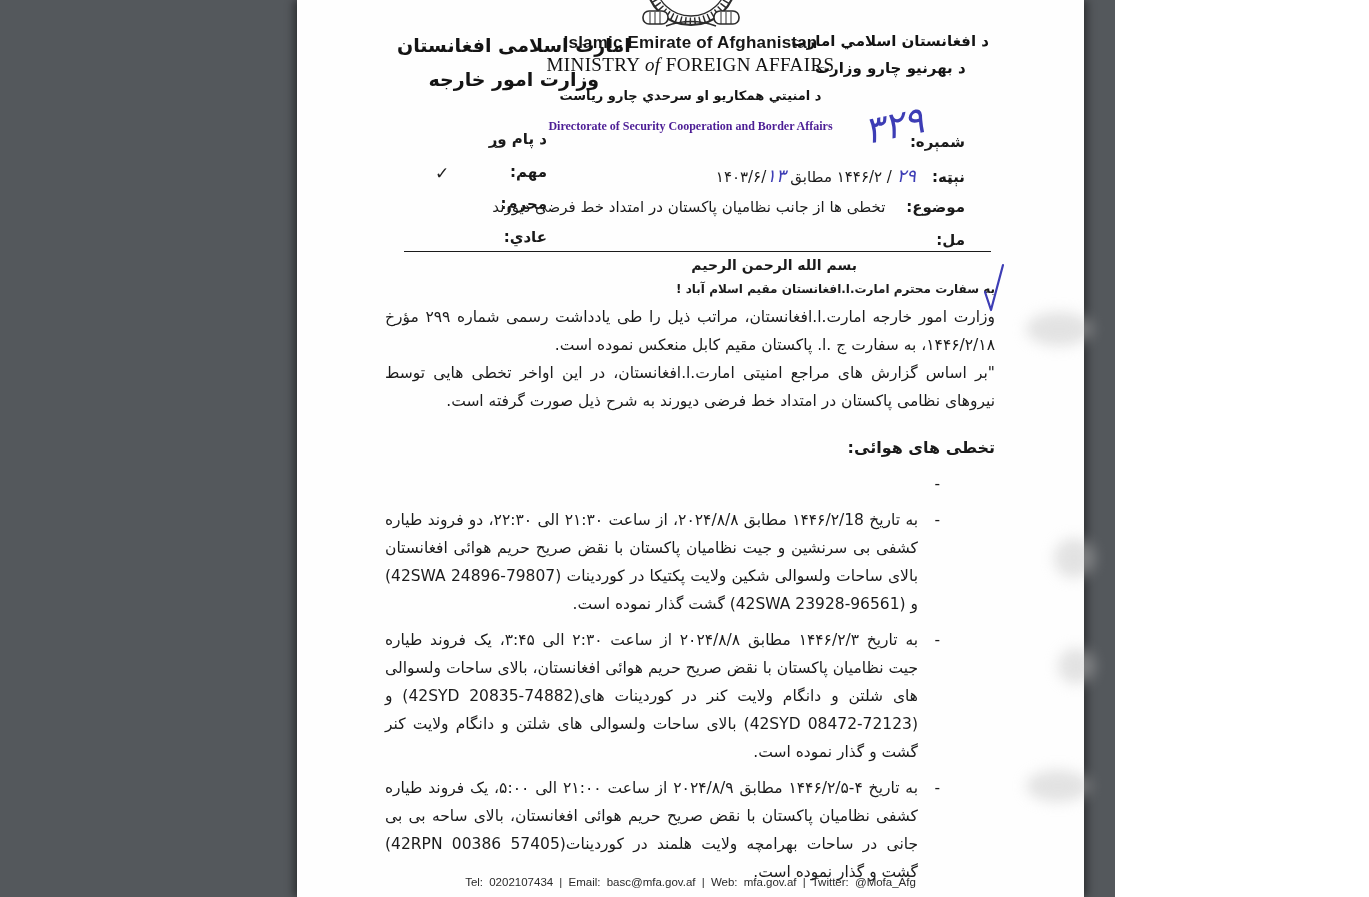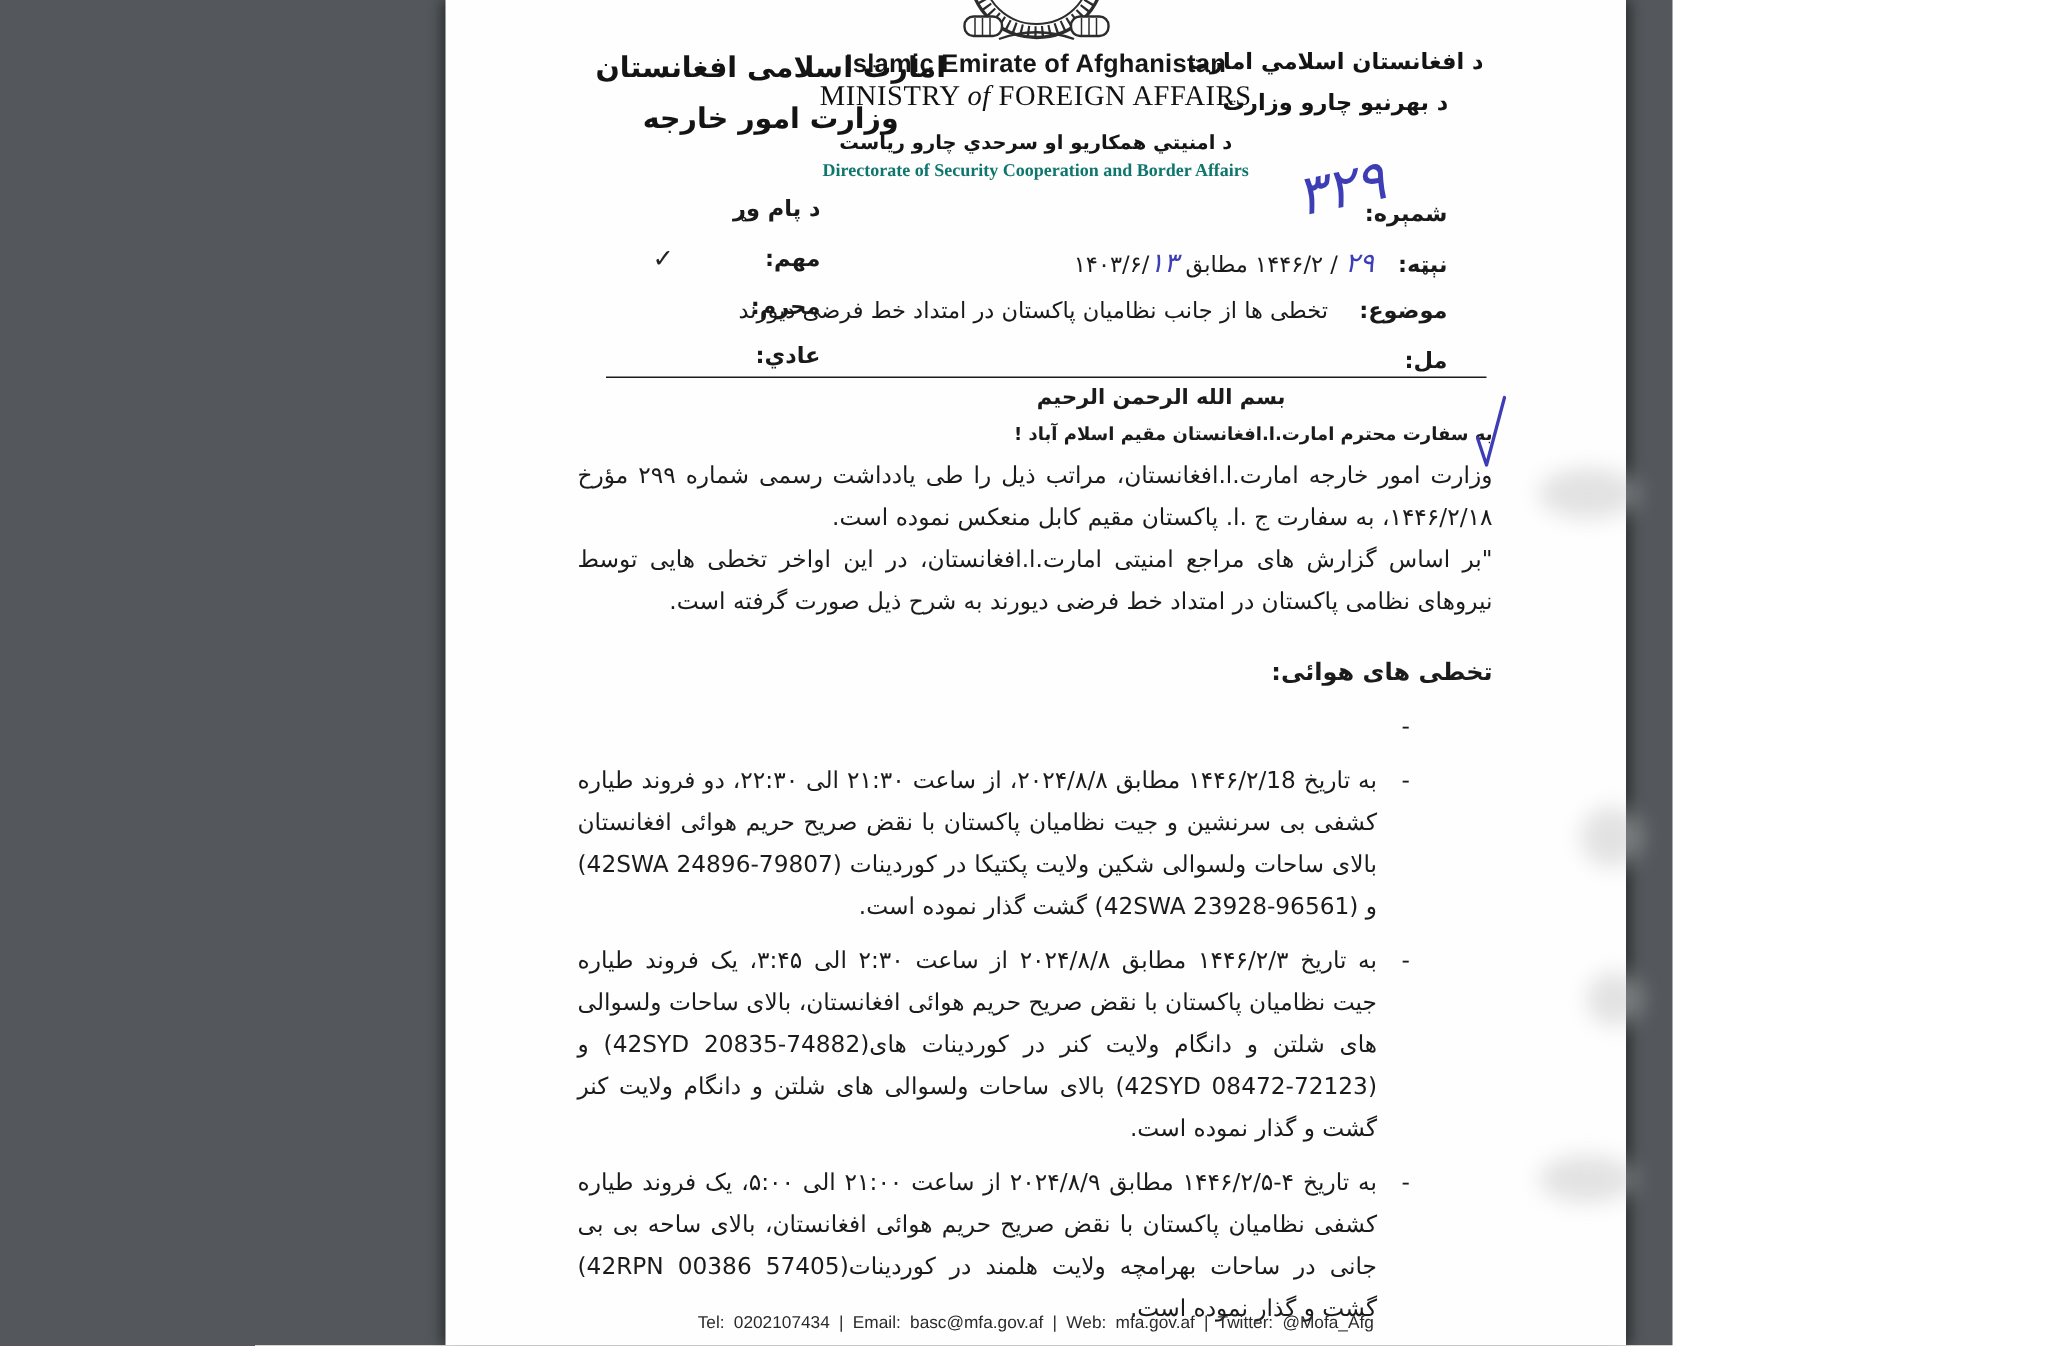--- a/index.html
+++ b/index.html
@@ -14,21 +14,21 @@
     box-shadow:-4px 0 8px rgba(0,0,0,.38), 4px 0 8px rgba(0,0,0,.38);
   }
 
   
   .hdr-center { position:absolute; left:0; right:0; top:0; text-align:center; }
   .emblem { display:block; margin:0 auto; }
   .en-org { font-family:"Liberation Sans", sans-serif; font-size:17px; font-weight:600; color:#161616; margin-top:3px; letter-spacing:.2px; }
   .en-ministry { font-family:"Liberation Serif", serif; font-size:19px; color:#111; letter-spacing:.4px; margin-top:1px; }
   .en-ministry .of { font-style:italic; text-transform:none; }
   .ps-directorate { direction:rtl; font-weight:bold; font-size:13px; margin-top:12px; color:#151515; }
-  .en-directorate { font-family:"Liberation Serif", serif; font-weight:bold; font-size:12px; margin-top:3px; color:#0f766e; }
+  .en-directorate { font-family:"Liberation Serif", serif; font-weight:bold; font-size:12px; margin-top:16px; color:#4c1d95; }
 
   .org-right { position:absolute; right:95px; top:28px; direction:rtl; text-align:center; font-weight:bold; font-size:15px; line-height:1.8; color:#141414; }
   .org-left  { position:absolute; left:100px; top:28px; direction:rtl; text-align:center; font-weight:bold; font-size:19px; line-height:1.8; color:#141414; }
 
   
   .f-row { position:absolute; right:119px; direction:rtl; font-size:15px; white-space:nowrap; color:#1a1a1a; }
   .f-label { font-weight:bold; margin-left:16px; }
   .hand { color:#3d3db5; font-style:italic; }
   .hand-number {
     position:absolute; right:160px; top:104px; color:#3d3db5; font-size:37px;

